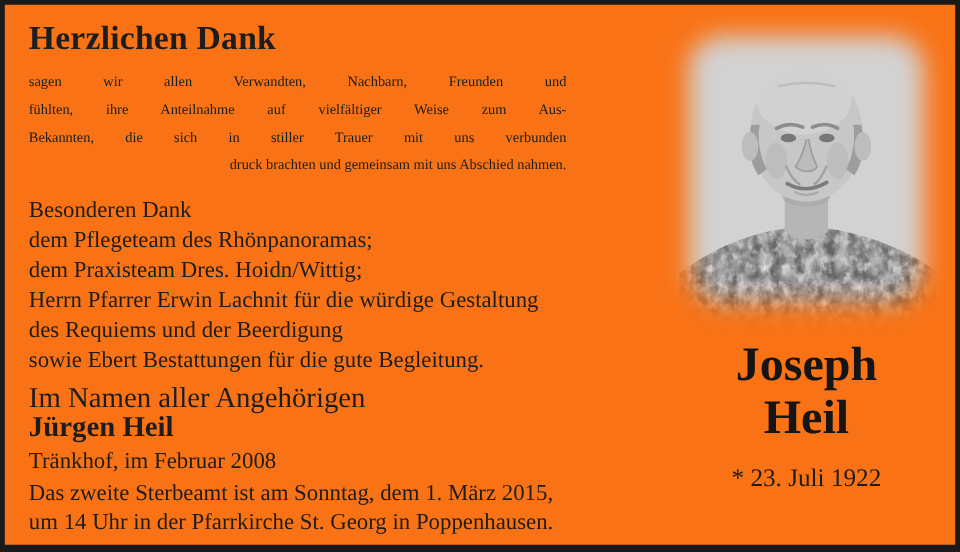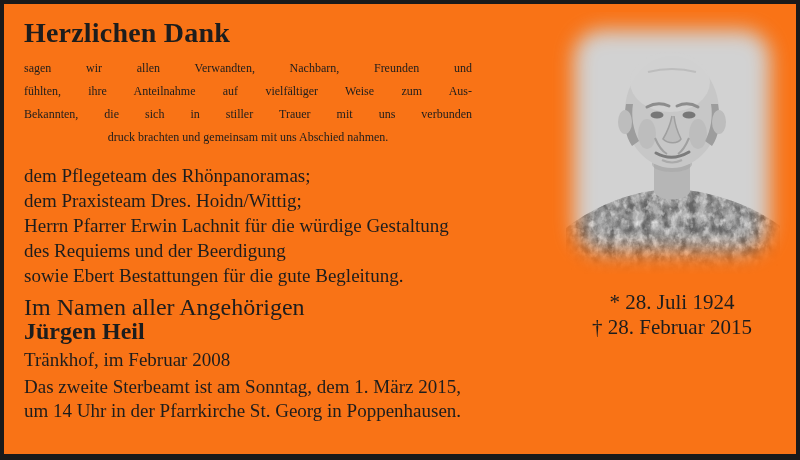--- a/index.html
+++ b/index.html
@@ -15,21 +15,21 @@
     overflow:hidden;
   }
   .left {
     position:absolute; left:20px; top:12px; width:448px;
   }
   .title {
     font-size:28px; font-weight:bold; line-height:34px; letter-spacing:0.2px;
   }
   .intro { margin-top:7px; font-size:12px; line-height:23px; }
   .intro .jl { text-align:justify; text-align-last:justify; }
-  .intro .last { text-align:center; }
+  .intro .last { text-align:right; }
   .thanks { margin-top:14px; font-size:19px; line-height:25px; white-space:nowrap; }
   .closing { margin-top:7px; font-size:24px; line-height:24px; text-align:left; padding-right:8px; }
   .sig { font-weight:bold; }
   .place { margin-top:5px; font-size:19px; line-height:24px; white-space:nowrap; }
   .service { margin-top:3px; font-size:19px; line-height:24px; white-space:nowrap; }
   .right {
     position:absolute; left:548px; top:8px; width:240px; text-align:center;
   }
   .photo { filter:blur(0.4px); display:block; }
   .name { margin-top:8px; font-weight:bold; font-size:40px; line-height:44px; color:#151515; }
@@ -44,20 +44,21 @@
     <div class="title">Herzlichen Dank</div>
 
     <div class="intro">
       <div class="jl">sagen wir allen Verwandten, Nachbarn, Freunden und</div>
       <div class="jl">fühlten, ihre Anteilnahme auf vielfältiger Weise zum Aus-</div>
       <div class="jl">Bekannten, die sich in stiller Trauer mit uns verbunden</div>
       <div class="last">druck brachten und gemeinsam mit uns Abschied nahmen.</div>
     </div>
 
     <div class="thanks">
+      <div>Besonderen Dank</div>
       <div>dem Pflegeteam des Rhönpanoramas;</div>
       <div>dem Praxisteam Dres. Hoidn/Wittig;</div>
       <div>Herrn Pfarrer Erwin Lachnit für die würdige Gestaltung</div>
       <div>des Requiems und der Beerdigung</div>
       <div>sowie Ebert Bestattungen für die gute Begleitung.</div>
     </div>
 
     <div class="closing">
       <div>Im Namen aller Angehörigen</div>
       <div class="sig">Jürgen Heil</div>
@@ -125,20 +126,23 @@
         <path d="M103,126 Q108,138 115,142" stroke="#a0a0a0" stroke-width="2" fill="none"></path>
         <path d="M137,126 Q132,138 126,142" stroke="#a0a0a0" stroke-width="2" fill="none"></path>
 
         <path d="M104,141 Q120,150 137,140" stroke="#7c7c7c" stroke-width="3" fill="none" stroke-linecap="round"></path>
         <path d="M110,148 Q120,153 130,148" stroke="#aaaaaa" stroke-width="2" fill="none"></path>
 
         <path d="M96,60 Q120,54 144,60" stroke="#bdbdbd" stroke-width="2" fill="none"></path>
       </g>
     </svg>
 
+    <div class="name">
+      <div>Joseph</div>
+      <div>Heil</div>
+    </div>
 
     <div class="dates">
-      <div>* 28. Juli 1924</div>
-      <div>† 28. Februar 2015</div>
+      <div>* 23. Juli 1922</div>
     </div>
   </div>
 
 </div>
 
 </body></html>

